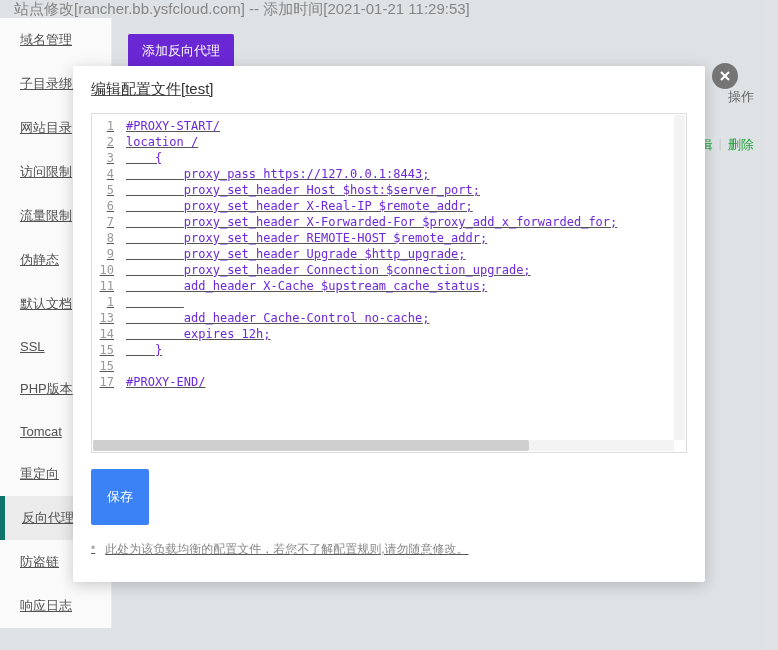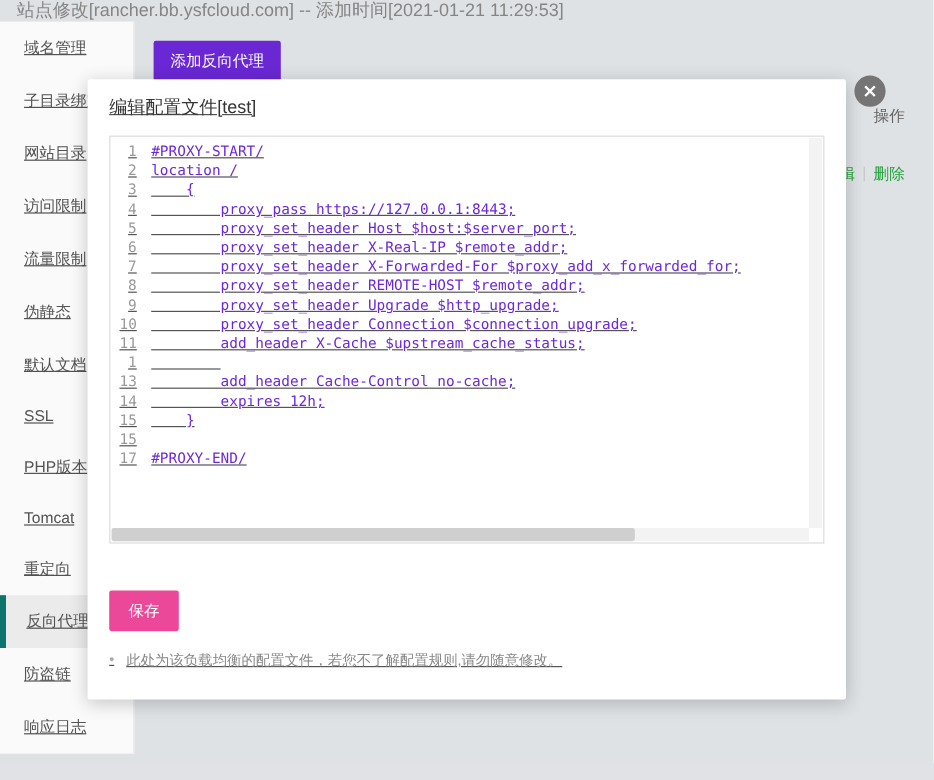--- a/index.html
+++ b/index.html
@@ -18,21 +18,21 @@
     .overlay { position: absolute; inset: 0; background: rgba(0,0,0,0.02); display: flex; align-items: flex-start; justify-content: center; }
     .modal { position: relative; margin-top: 66px; width: 632px; background: #fff; border-radius: 2px; box-shadow: 0 3px 15px rgba(0,0,0,0.2); text-decoration: underline; }
     .modal-title { padding: 14px 18px; font-size: 15px; color: #333; }
     .editor-wrap { position: relative; margin: 0 18px; border: 1px solid #ddd; height: 340px; background: #fff; overflow: auto; }
     .editor-inner { display: flex; font-family: "SimSun", "NSimSun", monospace; font-size: 12px; line-height: 16px; }
     .gutter { width: 28px; text-align: right; padding: 4px 6px 4px 0; color: #999; flex-shrink: 0; user-select: none; }
     .code { padding: 4px 6px; white-space: pre; color: #6d28d9; flex: 1; }
     .gutter div { height: 16px; }
     .code div { height: 16px; }
     .modal-footer { padding: 16px 18px; }
-    .btn-save { background: #ec4899; color: #fff; border: none; padding: 8px 16px; border-radius: 2px; font-size: 13px; cursor: pointer; margin-top: 23px; }
+    .btn-save { background: #3b82f6; color: #fff; border: none; padding: 19px 16px; border-radius: 2px; font-size: 13px; cursor: pointer; }
     .note { padding: 0 18px 24px 18px; color: #888; font-size: 12px; display: flex; gap: 10px; }
     .note .bullet { color: #aaa; }
     .close-btn { position: absolute; top: -3px; right: -33px; width: 26px; height: 26px; border-radius: 50%; background: #757575; display: flex; align-items: center; justify-content: center; cursor: pointer; }
     .close-btn svg { stroke: #fff; }
     .scrollbar-v { position: absolute; right: 1px; top: 1px; bottom: 12px; width: 11px; background: #f3f3f3; }
     .scrollbar-h { position: absolute; left: 1px; right: 12px; bottom: 1px; height: 11px; background: #f3f3f3; display: flex; }
     .scrollbar-h .thumb { width: 75%; height: 100%; background: #cfcfcf; border-radius: 2px; }
   </style>
 </head>
 <body>

